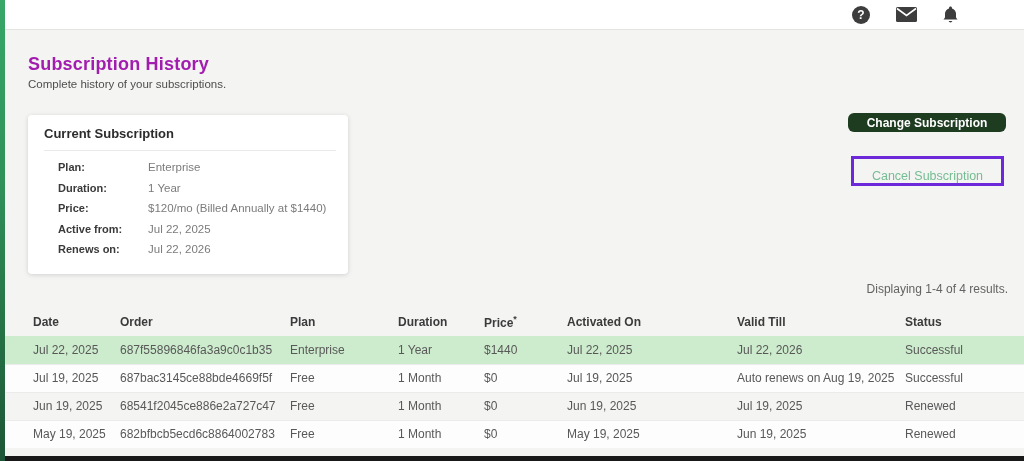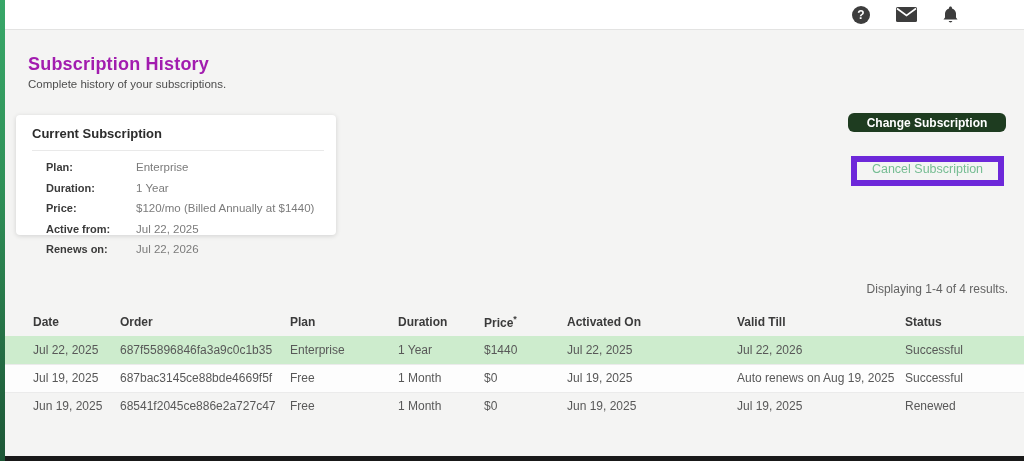--- a/index.html
+++ b/index.html
@@ -45,40 +45,40 @@
     position: absolute; left: 28px; top: 54px;
     font-size: 18px; font-weight: 700; color: #a21caf; letter-spacing: .2px;
   }
   .page-subtitle {
     position: absolute; left: 28px; top: 78px;
     font-size: 11.5px; color: #4e4e4e;
   }
 
   
   .card {
-    position: absolute; left: 16px; top: 115px; width: 320px; height: 120px;
+    position: absolute; left: 28px; top: 115px; width: 320px; height: 159px;
     background: #ffffff; border-radius: 4px;
     box-shadow: 0 1px 5px rgba(0,0,0,.14);
     padding: 11px 16px 0 16px;
   }
   .card-title { font-size: 13px; font-weight: 700; color: #2c2c2c; padding-bottom: 9px; }
   .card-divider { height: 1px; background: #e9e9e9; margin: 0 -4px 10px 0; }
   .field-row { display: flex; margin-bottom: 8.5px; padding-left: 14px; }
   .field-label { width: 90px; font-size: 11px; font-weight: 700; color: #3a3a3a; }
   .field-value { font-size: 11.5px; color: #7b7b7b; }
 
   
   .change-btn {
     position: absolute; left: 848px; top: 113px; width: 158px; height: 19px;
     background: #1e3c20; color: #ffffff; border: none; border-radius: 6px;
     font-family: inherit; font-size: 12px; font-weight: 700; cursor: pointer;
   }
   .cancel-box {
     position: absolute; left: 851px; top: 156px; width: 153px; height: 30px;
-    border: 6px solid #6d28d9; display: flex; align-items: flex-start; justify-content: center;
+    border: 3px solid #6d28d9; display: flex; align-items: flex-end; justify-content: center;
   }
   .cancel-link {
     font-size: 12.5px; color: #76bd93; text-decoration: none; cursor: pointer;
     background: none; border: none; font-family: inherit;
   }
 
   
   .results-summary {
     position: absolute; right: 16px; top: 282px;
     font-size: 12px; color: #636363;
@@ -213,16 +213,26 @@
     <tr class="row-plain">
       <td>Jun 19, 2025</td>
       <td>68541f2045ce886e2a727c47</td>
       <td>Free</td>
       <td>1 Month</td>
       <td>$0</td>
       <td>Jun 19, 2025</td>
       <td>Jul 19, 2025</td>
       <td>Renewed</td>
     </tr>
+    <tr class="row-white">
+      <td>May 19, 2025</td>
+      <td>682bfbcb5ecd6c8864002783</td>
+      <td>Free</td>
+      <td>1 Month</td>
+      <td>$0</td>
+      <td>May 19, 2025</td>
+      <td>Jun 19, 2025</td>
+      <td>Renewed</td>
+    </tr>
   </tbody>
 </table>
 
 <div class="bottom-bar"></div>
 
 </body></html>

